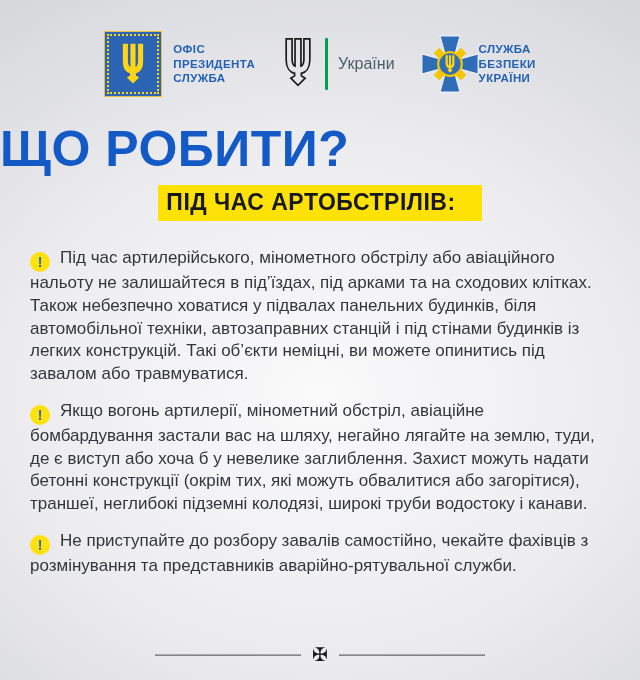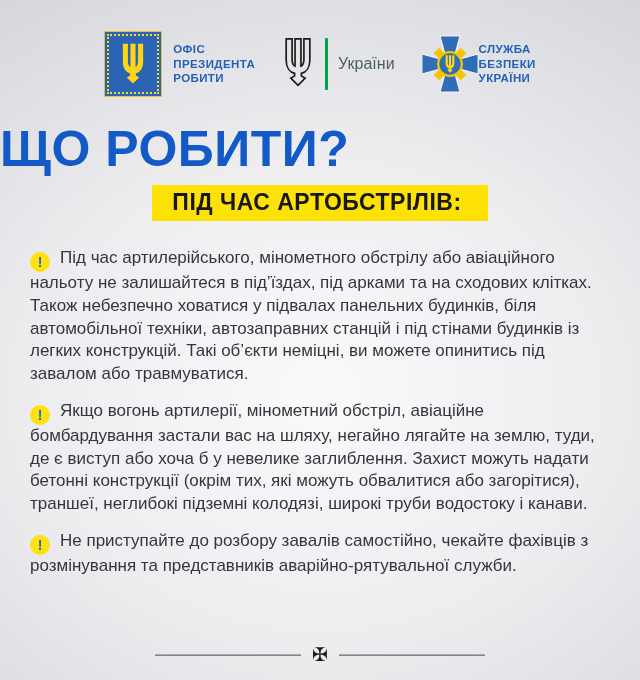--- a/index.html
+++ b/index.html
@@ -56,21 +56,21 @@
     color:#135ac6;
     font-size:50px;font-weight:800;letter-spacing:.5px;
     line-height:1;
   }
   .subtitle-wrap{text-align:center;margin-top:11px;}
   .subtitle{
     display:inline-block;
     background:#ffe205;
     color:#17181c;
     font-size:23px;font-weight:bold;
-    padding:4px 26px 5px 20px;
+    padding:4px 26px 5px 8px;
     letter-spacing:.5px;
   }
 
   
   .bullets{padding:12px 28px 0 30px;}
   .bullet{
     margin:14px 0 0 0;
     font-size:17px;line-height:1.34;
     color:#33363c;
   }
@@ -108,21 +108,21 @@
       <div class="op-emblem">
         <svg width="30" height="42" viewBox="0 0 40 58" aria-hidden="true">
           <defs>
             <path id="tryzub" d="M6 1 H13 V25 C13 30 14.8 32.8 16.5 33.3 V1 H23.5 V33.3 C25.2 32.8 27 30 27 25 V1 H34 V26 C34 35.5 29.5 40.8 24 41.8 V44.8 L28.5 47.6 L20 56 L11.5 47.6 L16 44.8 V41.8 C10.5 40.8 6 35.5 6 26 Z"></path>
           </defs>
           <use href="#tryzub" fill="#ffd616"></use>
         </svg>
       </div>
       <div class="op-text">ОФІС
 ПРЕЗИДЕНТА
-РОБИТИ</div>
+СЛУЖБА</div>
     </div>
 
     <div class="logo logo-kmu">
       <div class="kmu-trident">
         <svg width="34" height="49" viewBox="0 0 40 58" aria-hidden="true">
           <use href="#tryzub" fill="none" stroke="#1b1b1b" stroke-width="2"></use>
         </svg>
       </div>
       <div class="kmu-divider"></div>
       <div class="kmu-text">

